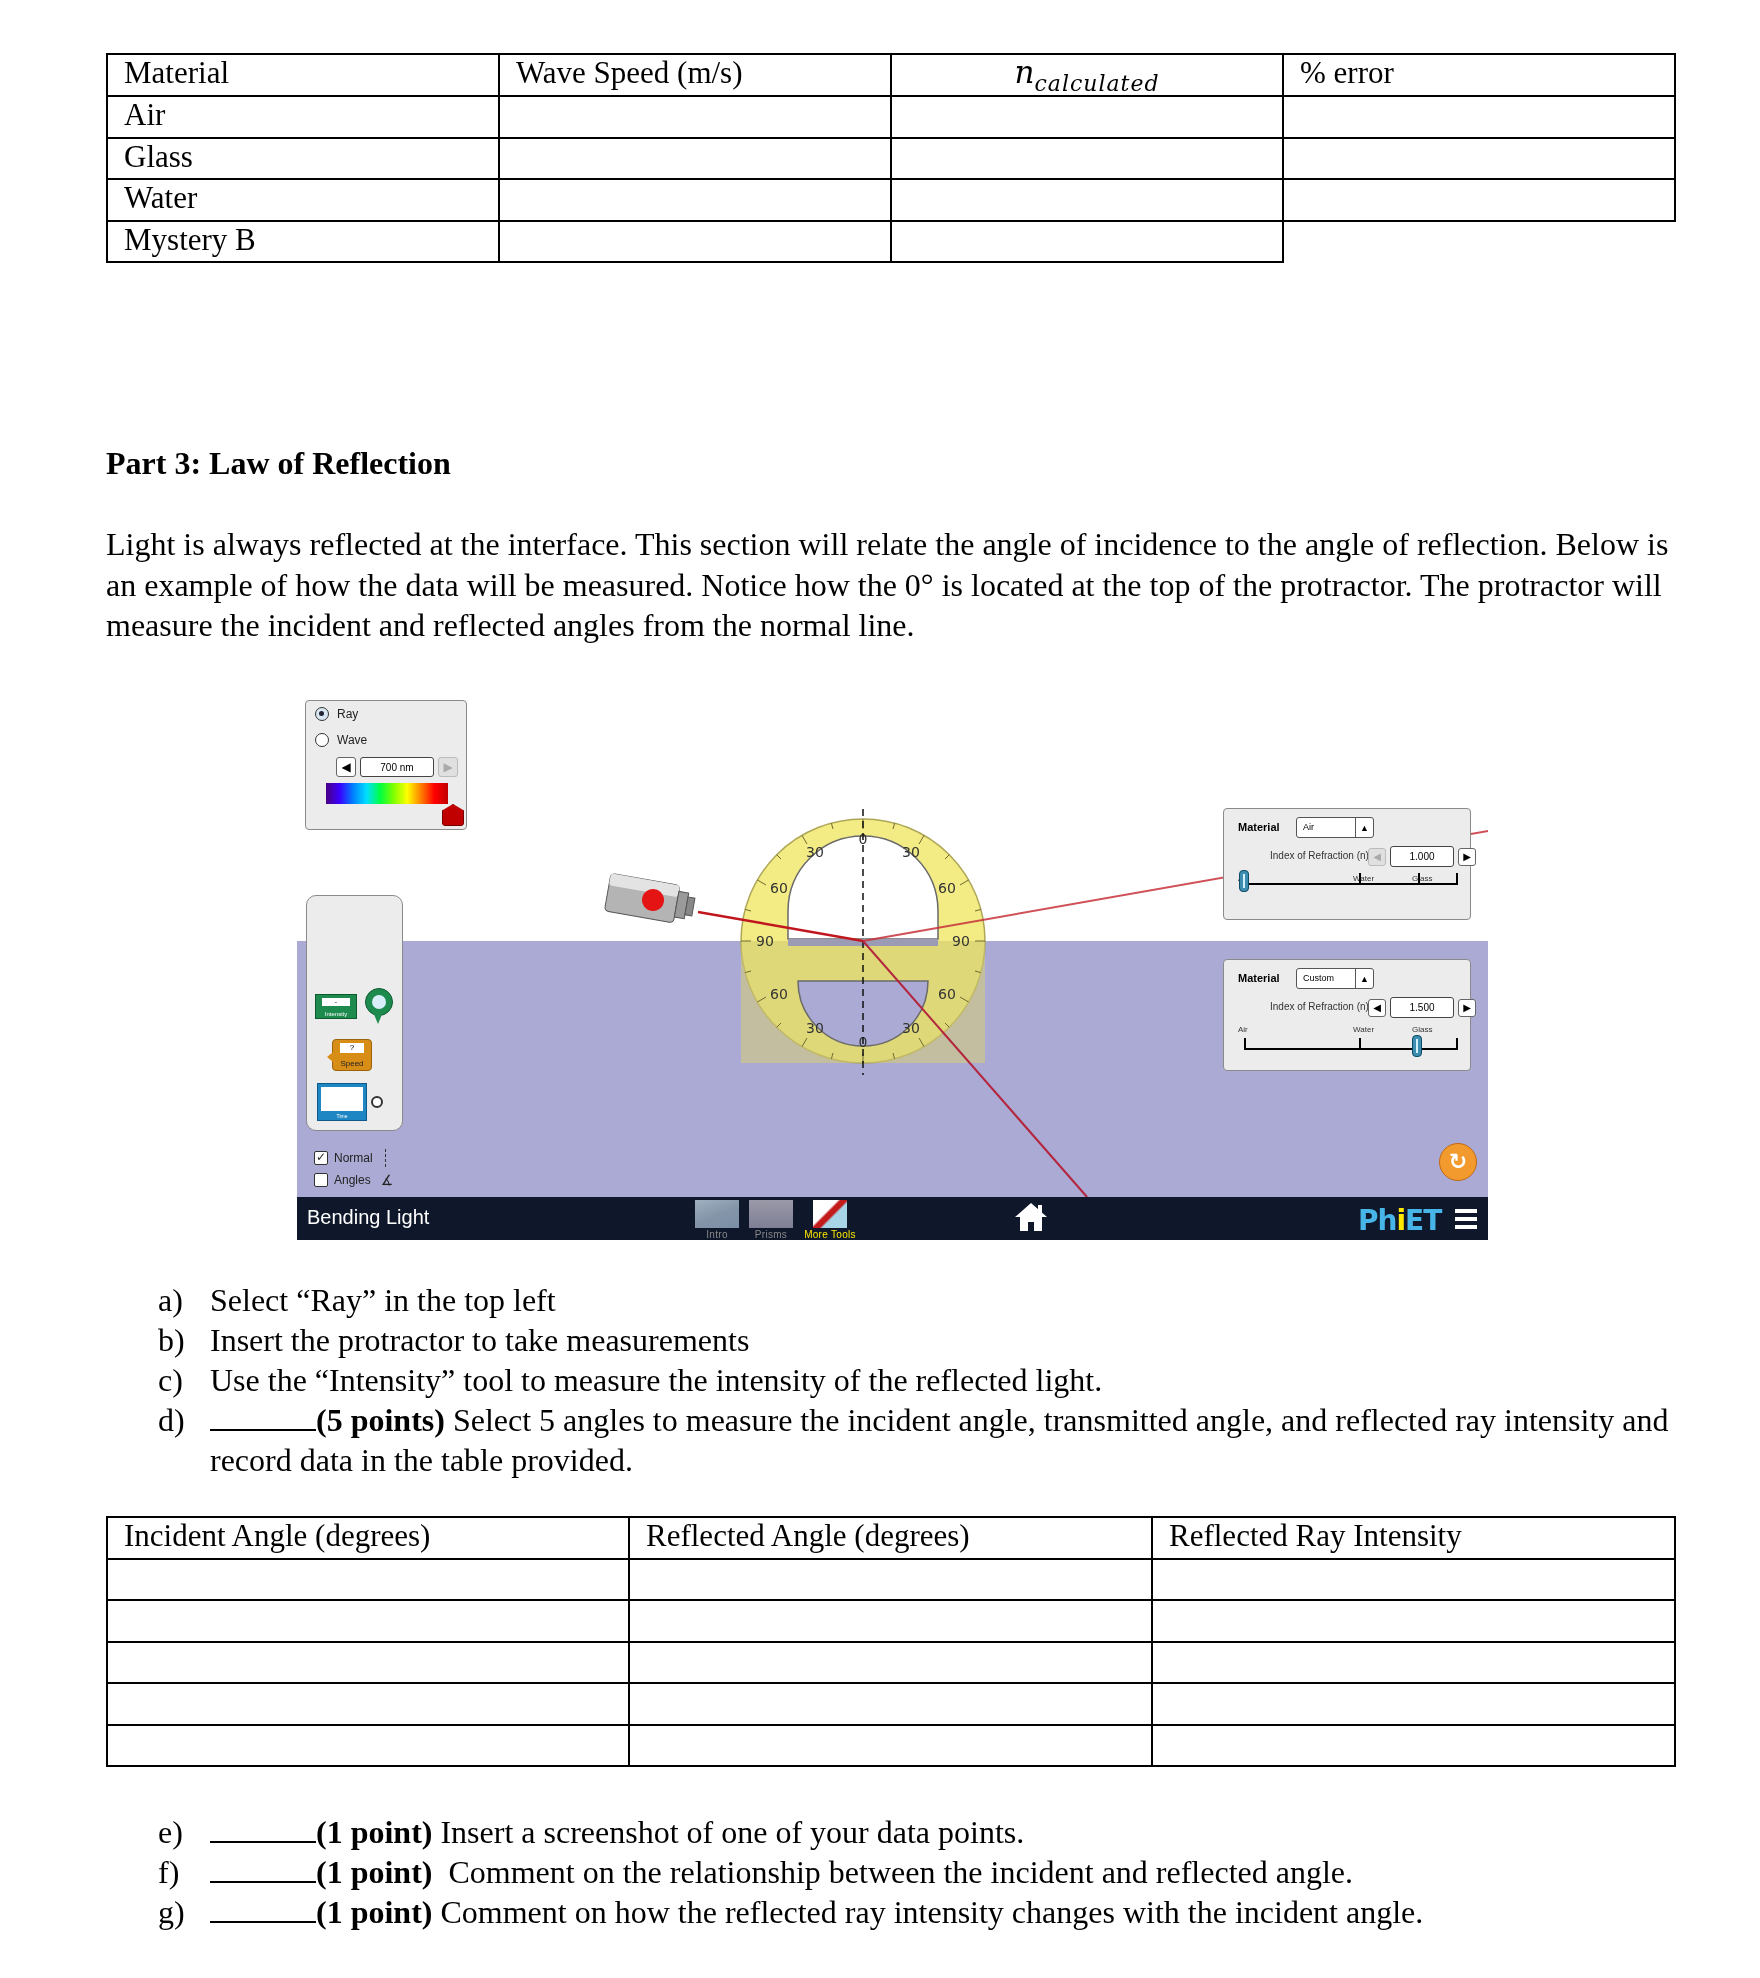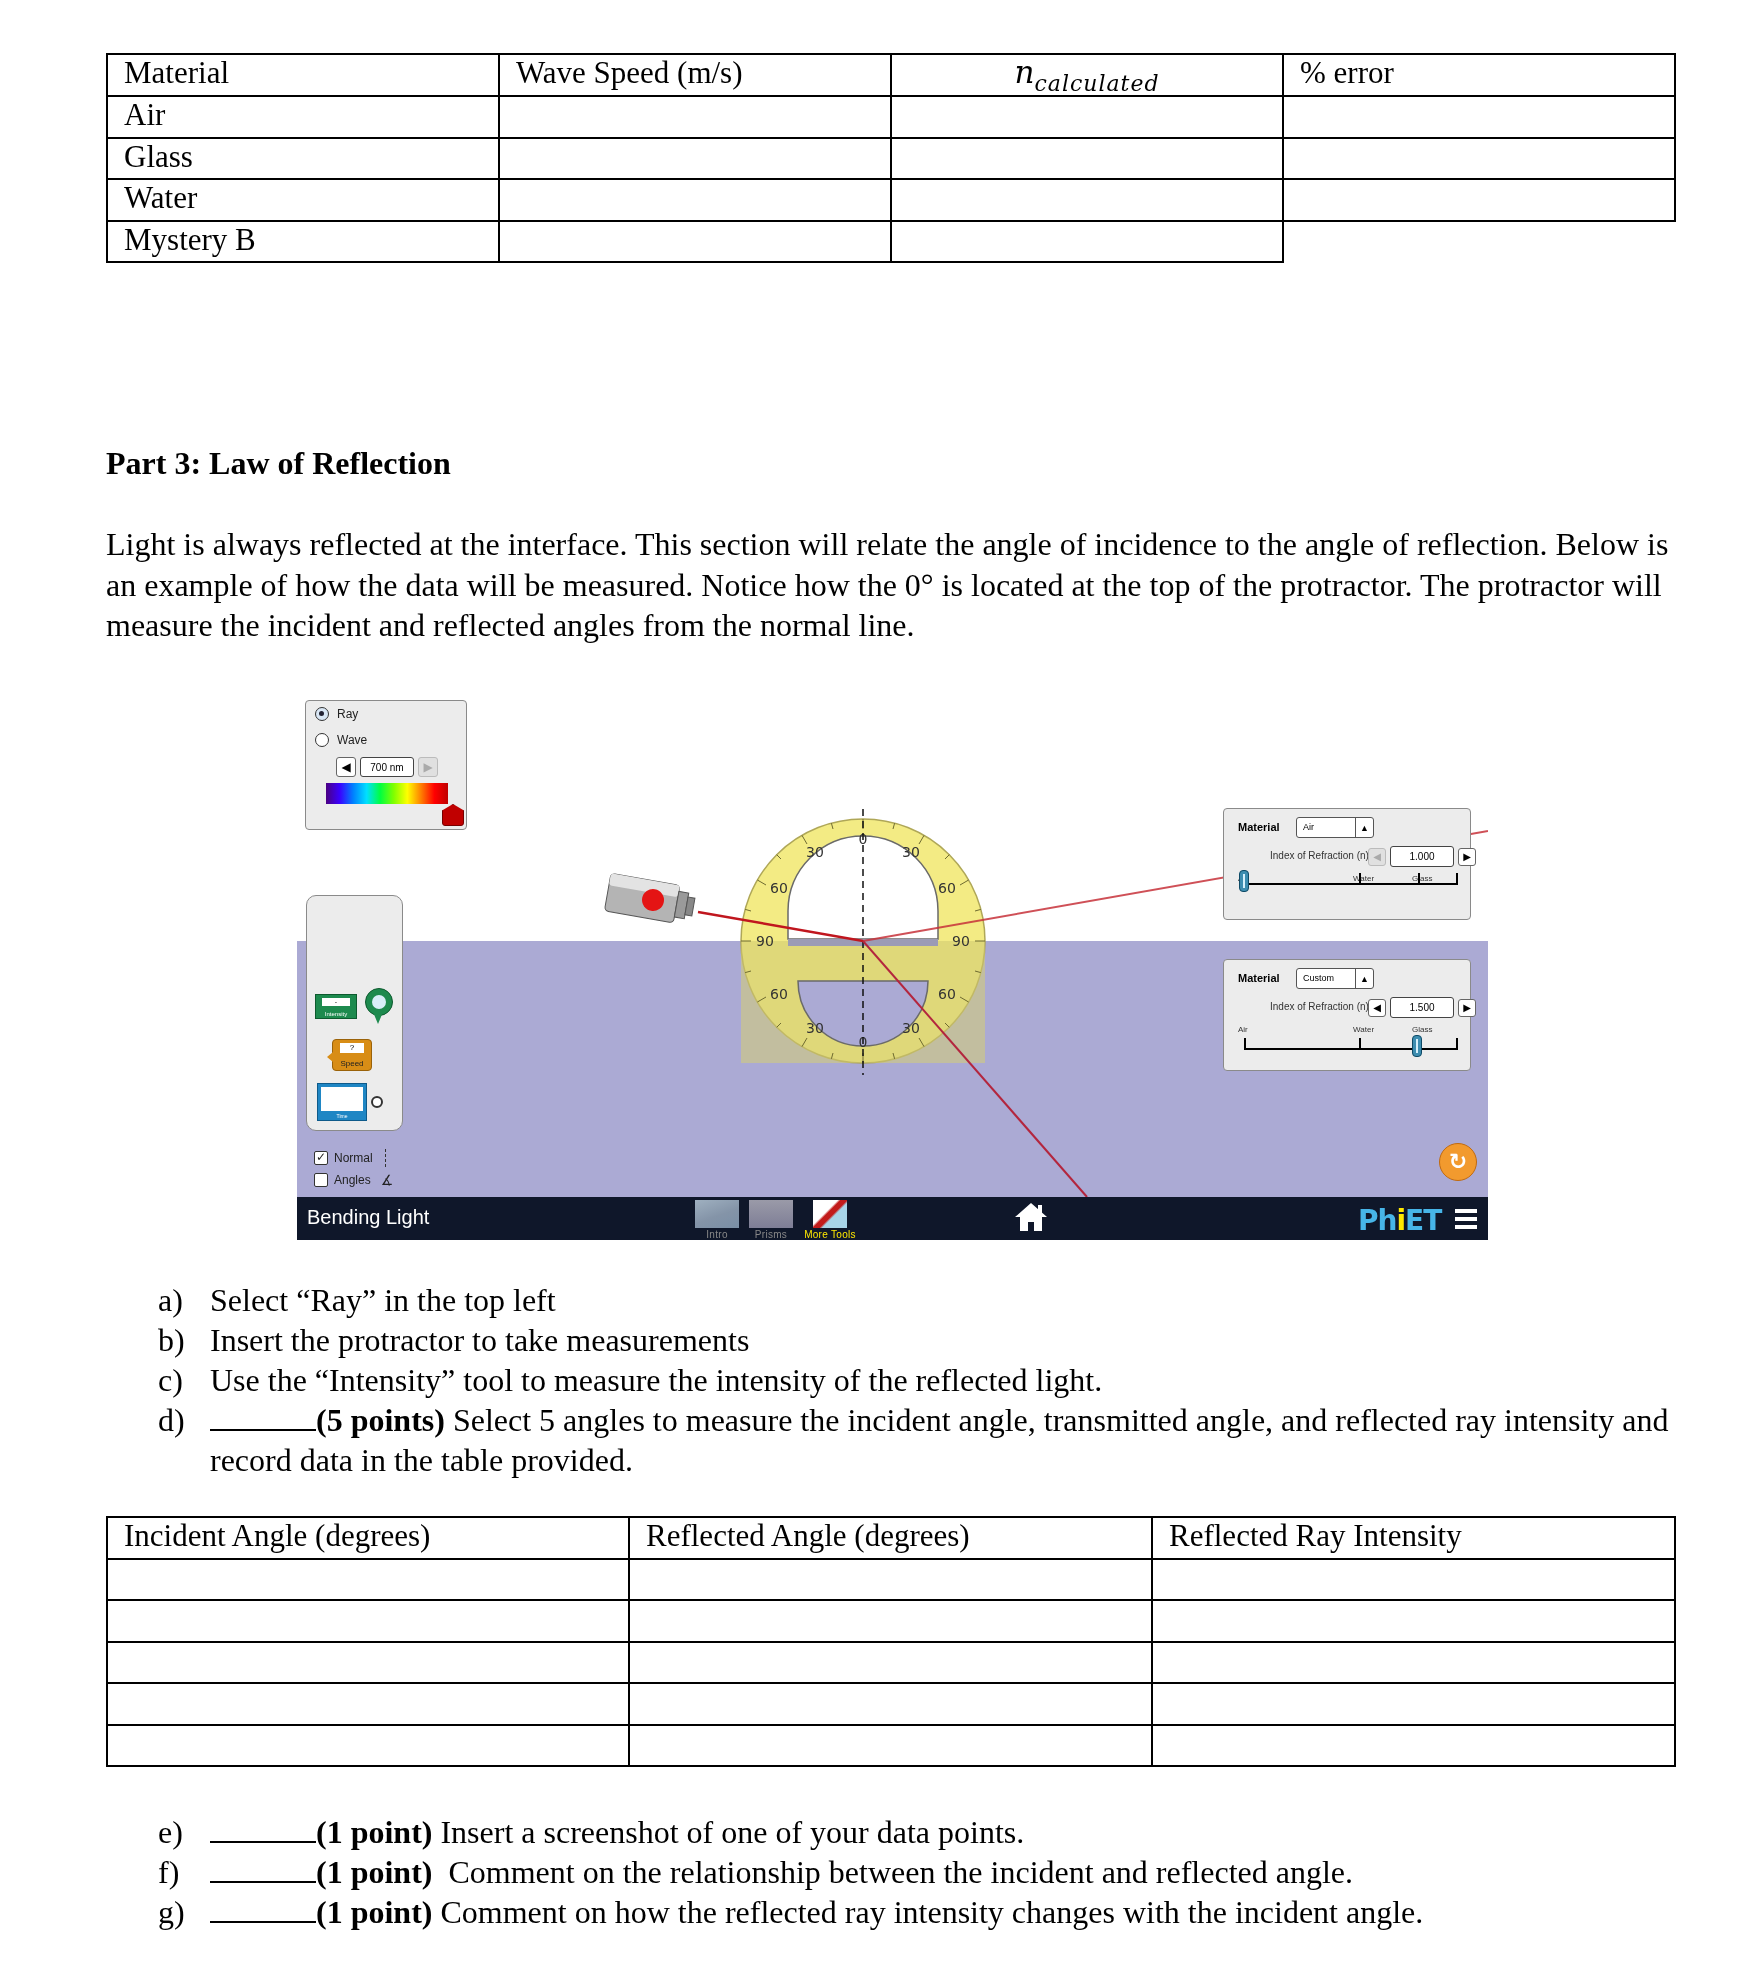--- a/index.html
+++ b/index.html
@@ -216,21 +216,21 @@
     <div class="radio-row" style="top:6px;">
       <span class="radio on"></span>
       <span>Ray</span>
     </div>
     <div class="radio-row" style="top:32px;">
       <span class="radio"></span>
       <span>Wave</span>
     </div>
     <div class="wl-ctrl">
       <span class="arrow-btn">◀</span>
-      <span class="val-box" style="width:54px;">700 nm</span>
+      <span class="val-box" style="width:74px;">700 nm</span>
       <span class="arrow-btn disabled">▶</span>
     </div>
     <div class="spectrum"></div>
     <div class="spectrum-thumb"></div>
   </div>
 
   <div class="panel tools-panel">
     <div class="intensity-box">
       <div class="screen">-</div>
       <div class="lbl">Intensity</div>

